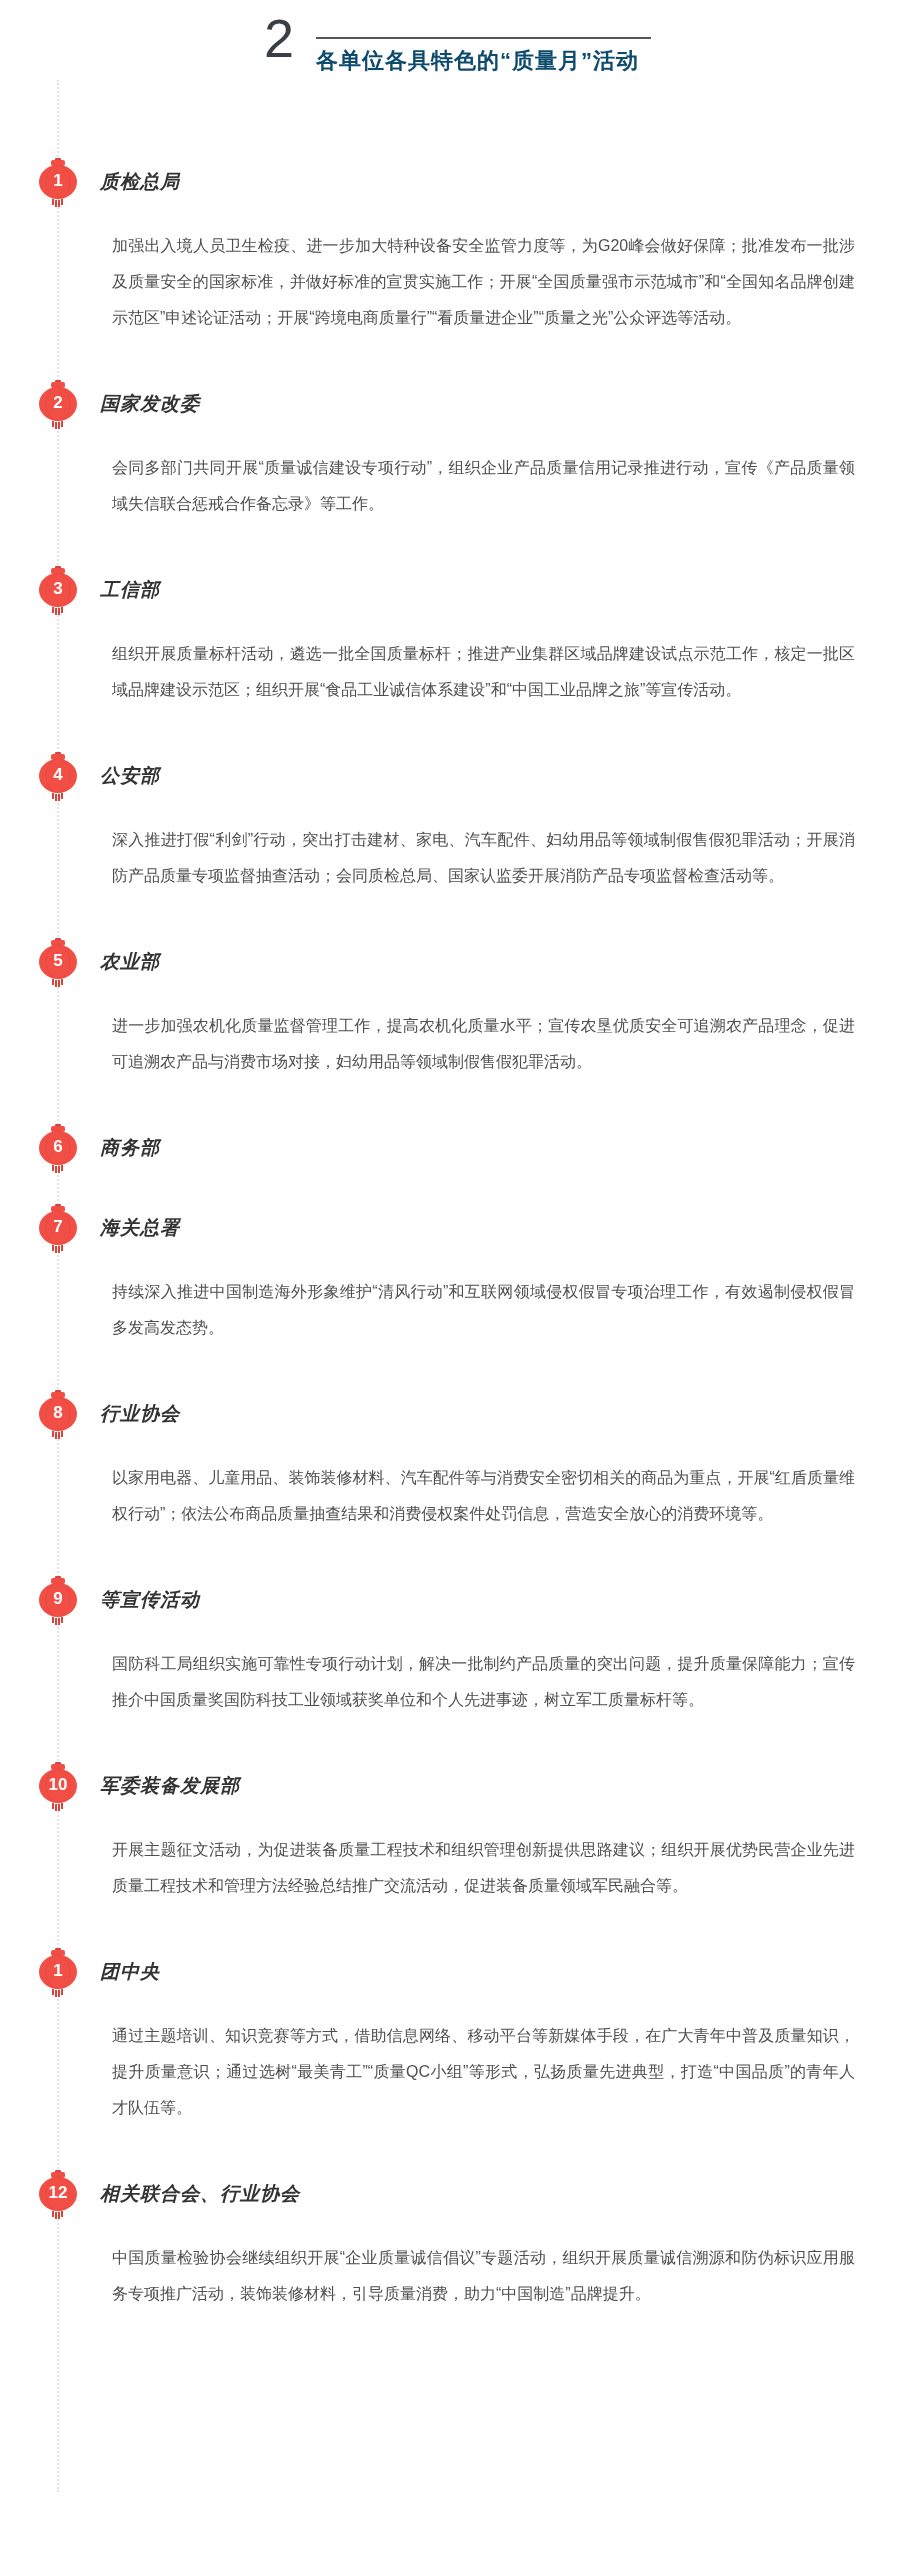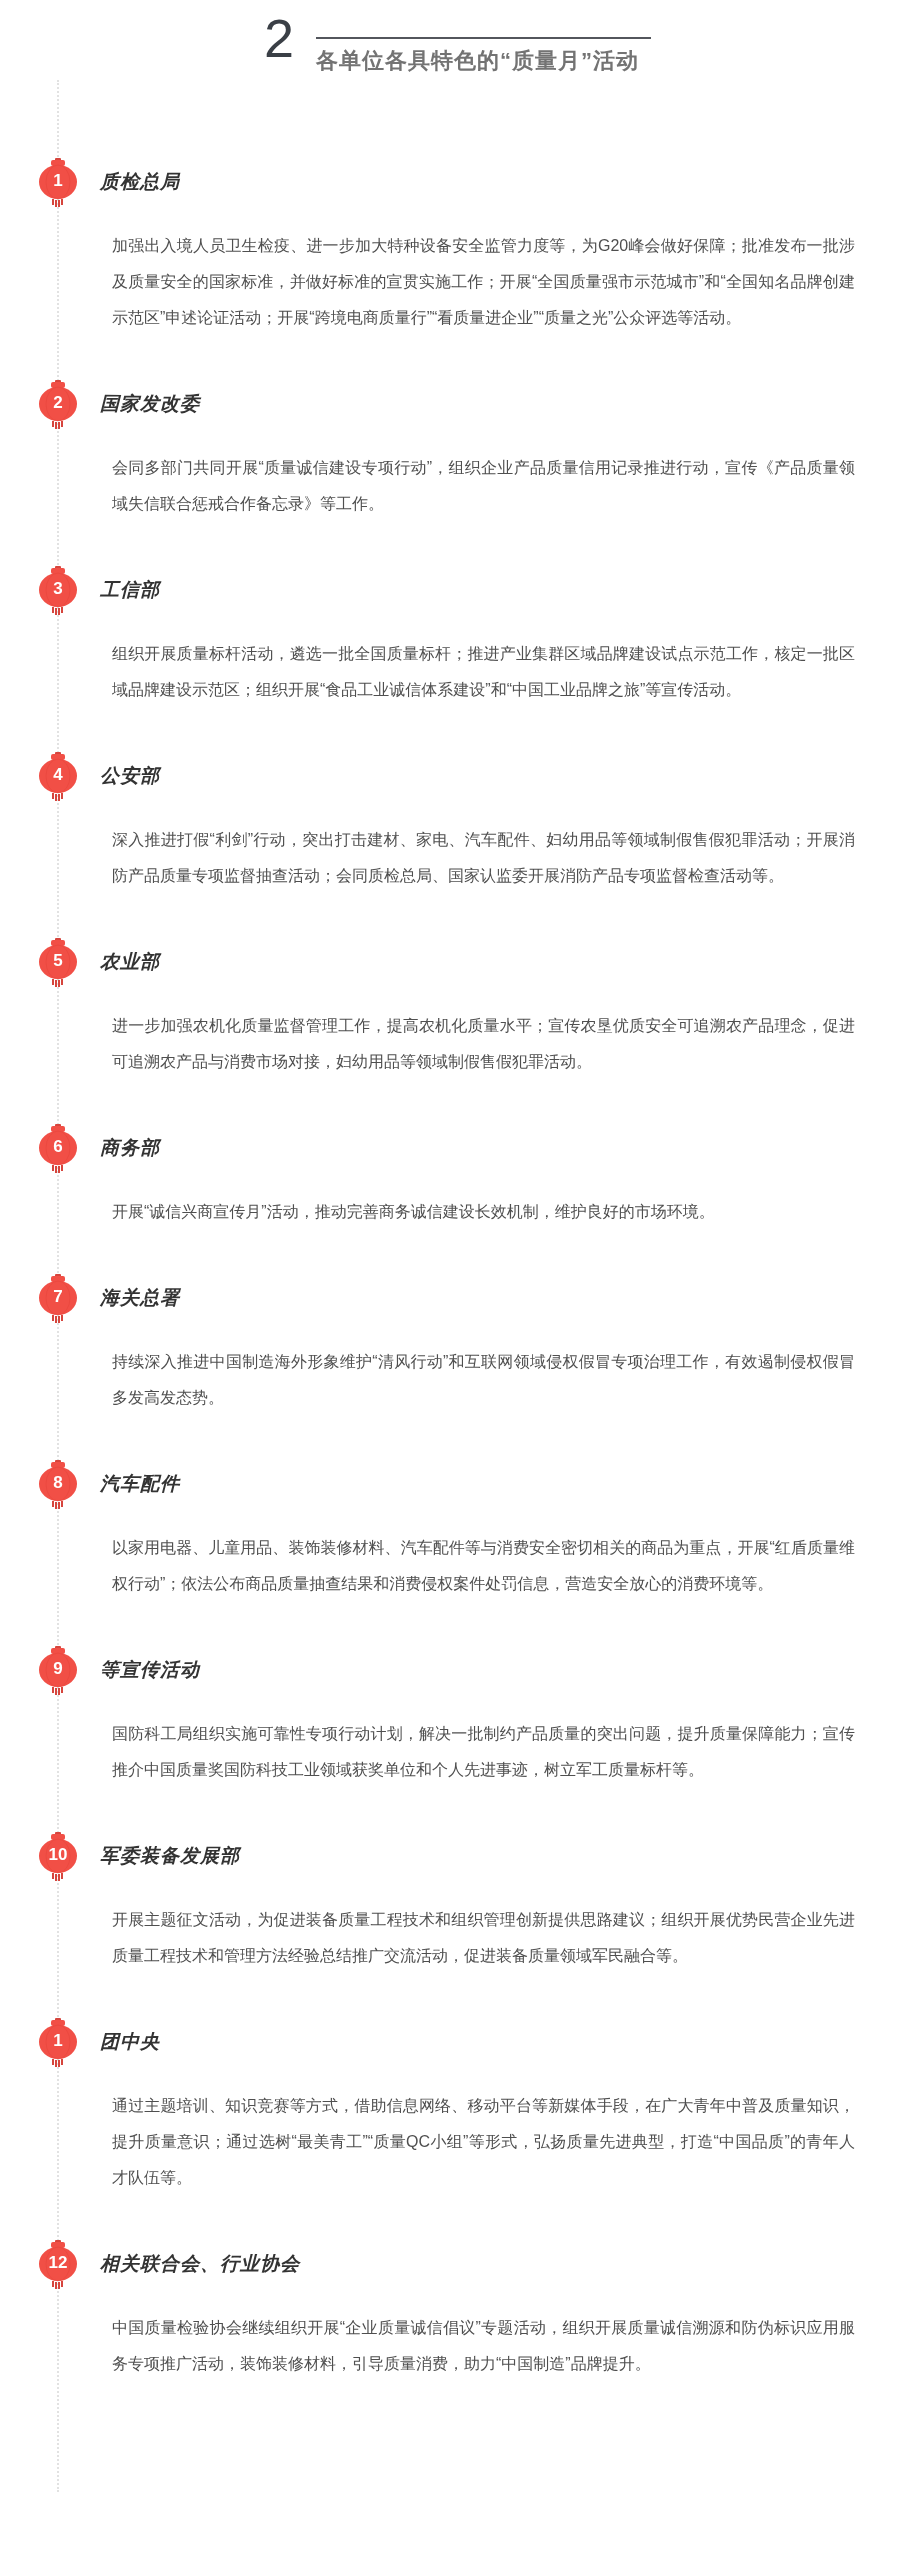--- a/index.html
+++ b/index.html
@@ -17,21 +17,21 @@
   }
   .big-num{
     font-size:54px;line-height:56px;
     color:#3a3f46;font-weight:400;
   }
   .header-right{margin-left:22px;padding-top:27px;}
   .header-rule{width:335px;height:2px;background:#53565c;}
   .page-title{
     margin-top:7px;
     font-size:22px;font-weight:bold;
-    color:#737373;letter-spacing:1px;
+    color:#0c4a6e;letter-spacing:1px;
     white-space:nowrap;
   }
   
   .timeline{
     position:absolute;left:57px;top:80px;height:2412px;
     border-left:2px dotted #e2e2e2;
   }
   
   .sections{position:absolute;top:170px;left:0;right:0;z-index:1;}
   .section{
@@ -180,21 +180,20 @@
           <ellipse cx="20" cy="24" rx="19" ry="17" fill="#f14f46"></ellipse>
           <ellipse cx="20" cy="24" rx="12" ry="17" fill="none" stroke="#e03d35" stroke-opacity="0.35" stroke-width="1"></ellipse>
           <rect x="14" y="41" width="2" height="6" fill="#d6453d"></rect>
           <rect x="17" y="42" width="2" height="7" fill="#d6453d"></rect>
           <rect x="20" y="42" width="2" height="7" fill="#d6453d"></rect>
           <rect x="23" y="41" width="2" height="6" fill="#d6453d"></rect>
         </svg>
         <span class="badge-number">6</span>
       </div>
       <h3>商务部</h3>
-      <p>开展“诚信兴商宣传月”活动，推动完善商务诚信建设长效机制，维护良好的市场环境。</p>
     </div>
 
     <div class="section">
       <div class="badge">
         <svg width="40" height="50" viewBox="0 0 40 50">
           <rect x="17" y="0" width="6" height="4" rx="1" fill="#d6453d"></rect>
           <rect x="13" y="2" width="14" height="6" rx="2" fill="#f14f46"></rect>
           <ellipse cx="20" cy="24" rx="19" ry="17" fill="#f14f46"></ellipse>
           <ellipse cx="20" cy="24" rx="12" ry="17" fill="none" stroke="#e03d35" stroke-opacity="0.35" stroke-width="1"></ellipse>
           <rect x="14" y="41" width="2" height="6" fill="#d6453d"></rect>
@@ -215,21 +214,21 @@
           <rect x="13" y="2" width="14" height="6" rx="2" fill="#f14f46"></rect>
           <ellipse cx="20" cy="24" rx="19" ry="17" fill="#f14f46"></ellipse>
           <ellipse cx="20" cy="24" rx="12" ry="17" fill="none" stroke="#e03d35" stroke-opacity="0.35" stroke-width="1"></ellipse>
           <rect x="14" y="41" width="2" height="6" fill="#d6453d"></rect>
           <rect x="17" y="42" width="2" height="7" fill="#d6453d"></rect>
           <rect x="20" y="42" width="2" height="7" fill="#d6453d"></rect>
           <rect x="23" y="41" width="2" height="6" fill="#d6453d"></rect>
         </svg>
         <span class="badge-number">8</span>
       </div>
-      <h3>汽车配件</h3>
+      <h3>行业协会</h3>
       <p>以家用电器、儿童用品、装饰装修材料、汽车配件等与消费安全密切相关的商品为重点，开展“红盾质量维权行动”；依法公布商品质量抽查结果和消费侵权案件处罚信息，营造安全放心的消费环境等。</p>
     </div>
 
     <div class="section">
       <div class="badge">
         <svg width="40" height="50" viewBox="0 0 40 50">
           <rect x="17" y="0" width="6" height="4" rx="1" fill="#d6453d"></rect>
           <rect x="13" y="2" width="14" height="6" rx="2" fill="#f14f46"></rect>
           <ellipse cx="20" cy="24" rx="19" ry="17" fill="#f14f46"></ellipse>
           <ellipse cx="20" cy="24" rx="12" ry="17" fill="none" stroke="#e03d35" stroke-opacity="0.35" stroke-width="1"></ellipse>

